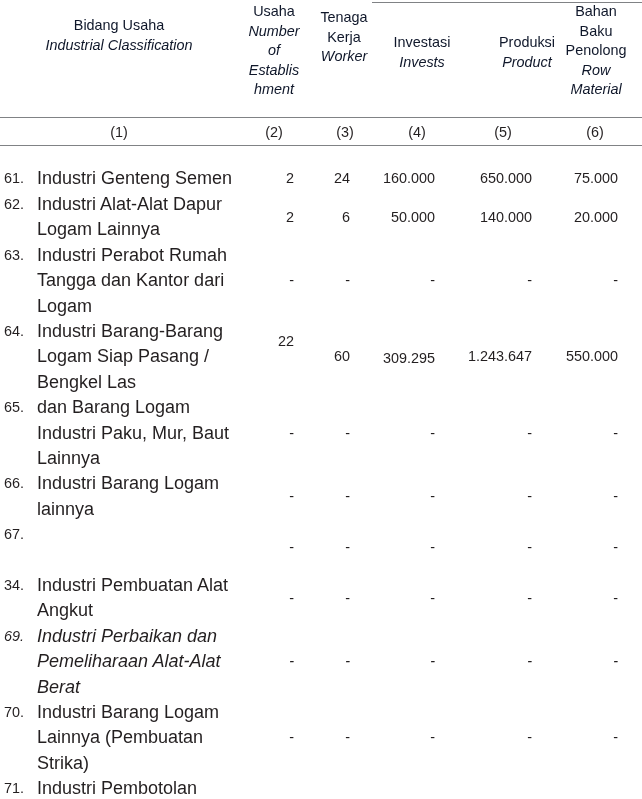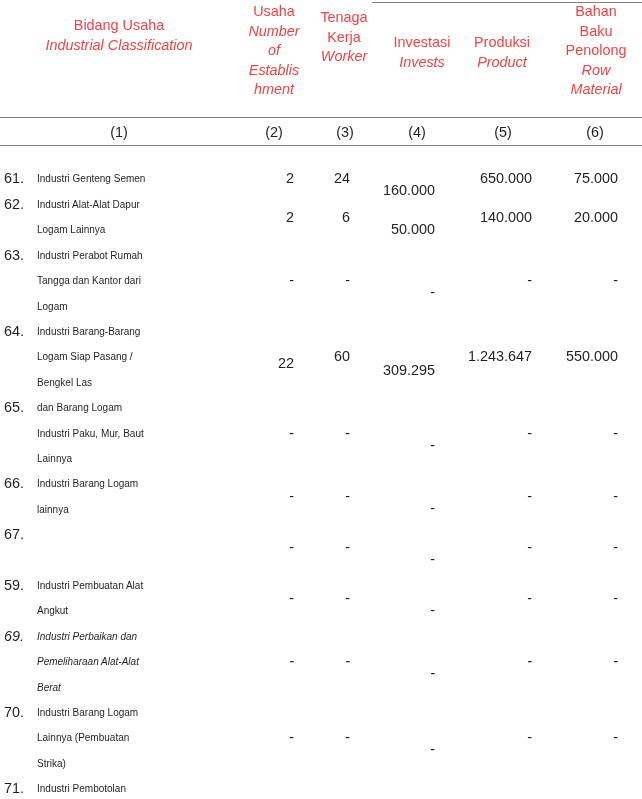--- a/index.html
+++ b/index.html
@@ -42,29 +42,29 @@
     top: 0;
     left: 0;
     width: 642px;
     height: 117px;
   }
   .th {
     position: absolute;
     text-align: center;
     font-size: 14.4px;
     line-height: 19.6px;
-    color: #ef4444;
+    color: #0f172a;
   }
   .th .en { font-style: italic; }
 
   .th-class  { left: 2px;   width: 234px; top: 16px; }
   .th-usaha  { left: 240px; width: 68px;  top: 2px;  }
   .th-tenaga { left: 310px; width: 68px;  top: 8px;  }
   .th-inv    { left: 378px; width: 88px;  top: 33px; }
-  .th-prod   { left: 459px; width: 86px;  top: 33px; }
+  .th-prod   { left: 484px; width: 86px;  top: 33px; }
   .th-bahan  { left: 552px; width: 88px;  top: 2px;  }
 
   
   .colnums {
     position: absolute;
     top: 118px;
     left: 0;
     width: 642px;
     height: 27px;
   }
@@ -98,42 +98,42 @@
     width: 28px;
     text-align: left;
     font-size: 14.4px;
     line-height: 25.4px;
   }
   .cell-name {
     position: absolute;
     left: 37px;
     width: 196px;
     text-align: left;
-    font-size: 10px;
+    font-size: 18px;
     line-height: 25.4px;
   }
   .vals {
     position: absolute;
     left: 0;
     top: 0;
     width: 642px;
     height: 100%;
     display: block;
   }
   .cell-val {
     position: absolute;
     text-align: right;
     font-size: 14.4px;
     line-height: 25.4px;
     white-space: nowrap;
   }
   
   .v0 { left: 238px; width:  56px; }
   .v1 { left: 300px; width:  50px; }
-  .v2 { left: 356px; width:  79px; margin-top: 12px; }
+  .v2 { left: 356px; width:  79px; }
   .v3 { left: 443px; width:  89px; }
   .v4 { left: 540px; width:  78px; }
 
   .spacer-top { height: 20px; }
 </style>
 </head>
 <body>
 
 <div class="page">
 
@@ -243,21 +243,21 @@
       </div>
       <div class="row">
         <div class="row-inner" style="height: 76.2px;">
           <div class="cell-no">64.</div>
           <div class="cell-name">
             <div>Industri Barang-Barang</div>
             <div>Logam Siap Pasang /</div>
             <div>Bengkel Las</div>
           </div>
           <div class="vals">
-            <div class="cell-val v0" style="top: 32px;">22</div>
+            <div class="cell-val v0" style="top: 10px;">22</div>
             <div class="cell-val v1" style="top: 25.4px;">60</div>
             <div class="cell-val v2" style="top: 27px;">309.295</div>
             <div class="cell-val v3" style="top: 25.4px;">1.243.647</div>
             <div class="cell-val v4" style="top: 25.4px;">550.000</div>
           </div>
         </div>
       </div>
       <div class="row">
         <div class="row-inner" style="height: 76.2px;">
           <div class="cell-no">65.</div>
@@ -298,21 +298,21 @@
             <div class="cell-val v0" style="top: 12.7px;">-</div>
             <div class="cell-val v1" style="top: 12.7px;">-</div>
             <div class="cell-val v2" style="top: 12.7px;">-</div>
             <div class="cell-val v3" style="top: 12.7px;">-</div>
             <div class="cell-val v4" style="top: 12.7px;">-</div>
           </div>
         </div>
       </div>
       <div class="row">
         <div class="row-inner" style="height: 50.8px;">
-          <div class="cell-no">59.</div>
+          <div class="cell-no">34.</div>
           <div class="cell-name">
             <div>Industri Pembuatan Alat</div>
             <div>Angkut</div>
           </div>
           <div class="vals">
             <div class="cell-val v0" style="top: 12.7px;">-</div>
             <div class="cell-val v1" style="top: 12.7px;">-</div>
             <div class="cell-val v2" style="top: 12.7px;">-</div>
             <div class="cell-val v3" style="top: 12.7px;">-</div>
             <div class="cell-val v4" style="top: 12.7px;">-</div>

